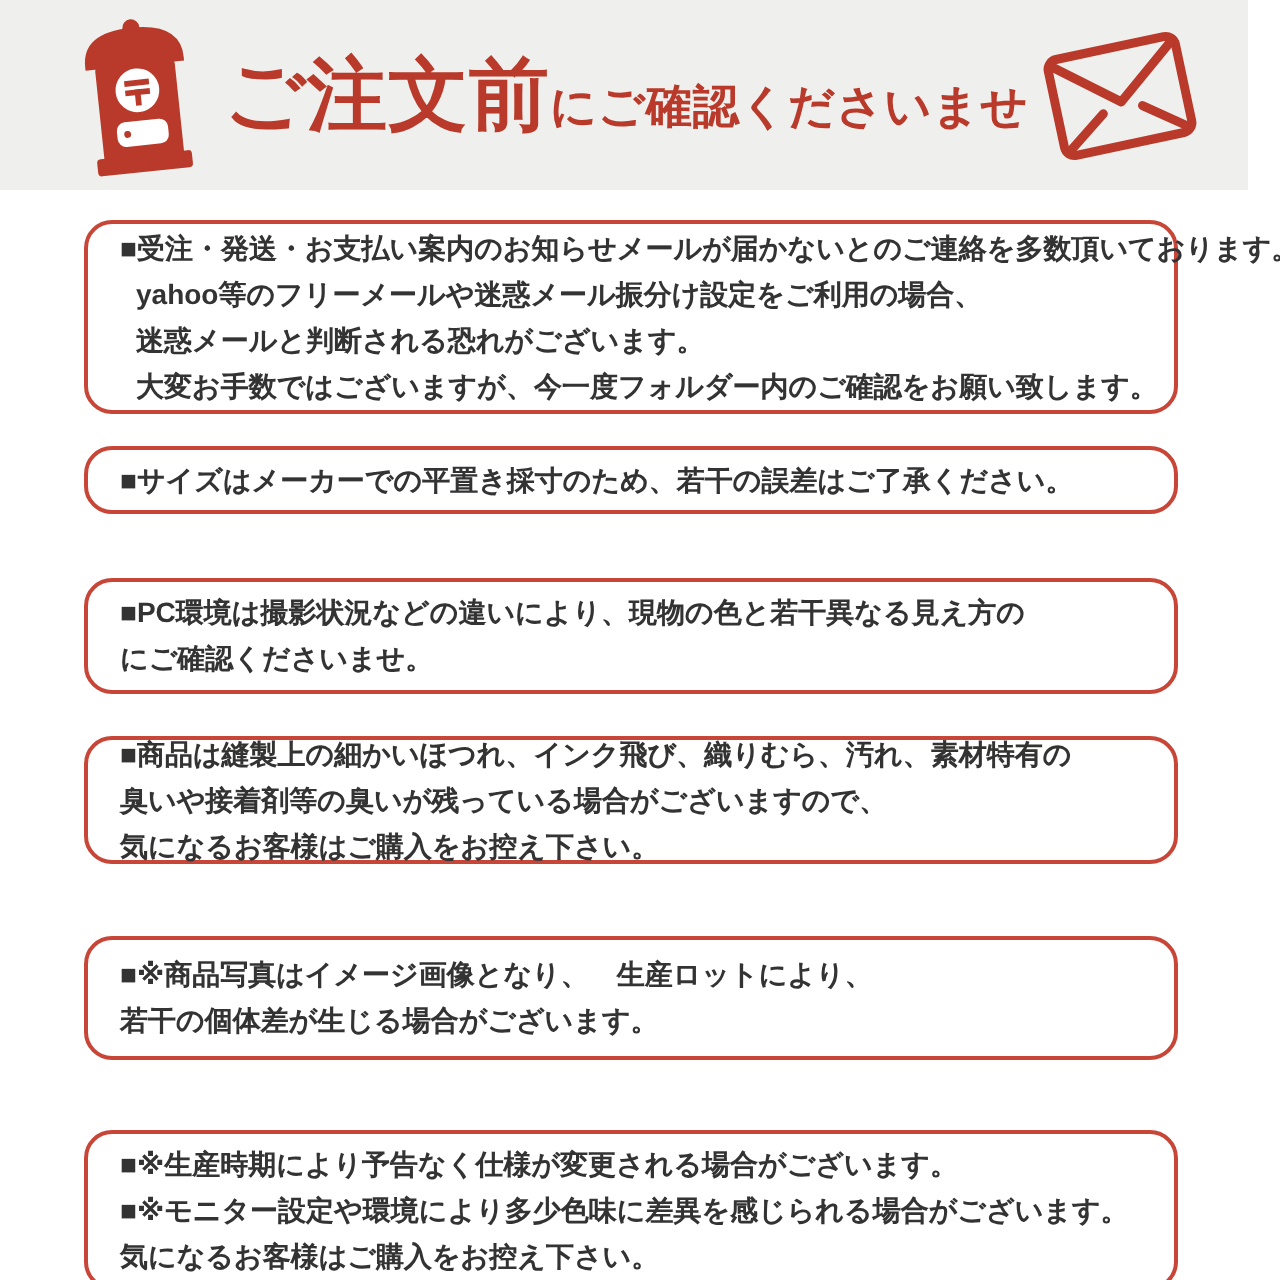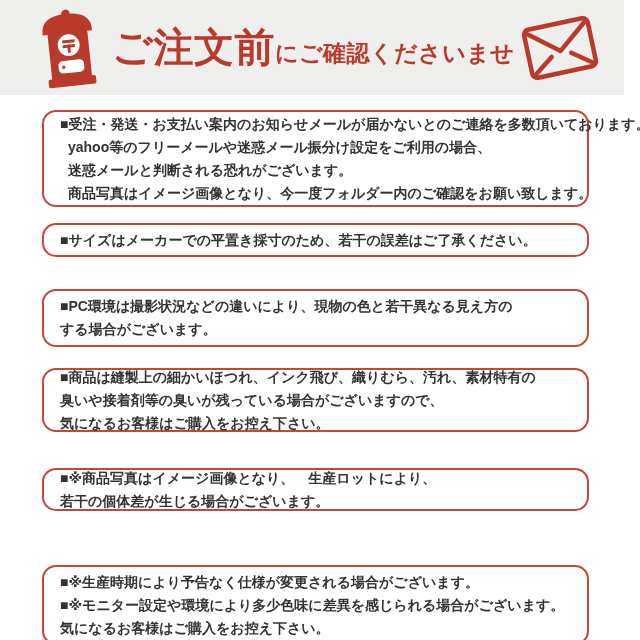--- a/index.html
+++ b/index.html
@@ -56,21 +56,21 @@
     font-size:14px;
     font-weight:600;
     line-height:23px;
   }
   .notice-box .line{white-space:nowrap;}
   .notice-box .line.indent{padding-left:8px;}
   #box1{top:110px;height:97px;}
   #box2{top:223px;height:34px;}
   #box3{top:289px;height:58px;}
   #box4{top:368px;height:64px;}
-  #box5{top:468px;height:43px;}
+  #box5{top:468px;height:62px;}
   #box6{top:527px;height:80px;margin-top:38px;}
 </style>
 </head>
 <body>
 
 <div class="header">
   <svg class="postbox" viewBox="0 0 64 84">
     <circle cx="32" cy="6" r="4.5" fill="var(--accent)"></circle>
     <path d="M6,24 Q6,6 32,6 Q58,6 58,24 L58,26 L6,26 Z" fill="var(--accent)"></path>
     <rect x="11" y="24" width="42" height="52" rx="3" fill="var(--accent)"></rect>
@@ -91,30 +91,30 @@
     <path d="M6,7 L36,31 L66,7" fill="none" stroke="var(--accent)" stroke-width="4.5" stroke-linecap="round" stroke-linejoin="round"></path>
     <path d="M7,49 L26,35" fill="none" stroke="var(--accent)" stroke-width="4.5" stroke-linecap="round"></path>
     <path d="M65,49 L46,35" fill="none" stroke="var(--accent)" stroke-width="4.5" stroke-linecap="round"></path>
   </svg>
 </div>
 
 <div id="box1" class="notice-box">
   <div class="line">■受注・発送・お支払い案内のお知らせメールが届かないとのご連絡を多数頂いております。</div>
   <div class="line indent">yahoo等のフリーメールや迷惑メール振分け設定をご利用の場合、</div>
   <div class="line indent">迷惑メールと判断される恐れがございます。</div>
-  <div class="line indent">商品写真はイメージ画像となり、今一度フォルダー内のご確認をお願い致します。</div>
+  <div class="line indent">大変お手数ではございますが、今一度フォルダー内のご確認をお願い致します。</div>
 </div>
 
 <div id="box2" class="notice-box">
   <div class="line">■サイズはメーカーでの平置き採寸のため、若干の誤差はご了承ください。</div>
 </div>
 
 <div id="box3" class="notice-box">
   <div class="line">■PC環境は撮影状況などの違いにより、現物の色と若干異なる見え方の</div>
-  <div class="line">する場合がございます。</div>
+  <div class="line">にご確認くださいませ。</div>
 </div>
 
 <div id="box4" class="notice-box">
   <div class="line">■商品は縫製上の細かいほつれ、インク飛び、織りむら、汚れ、素材特有の</div>
   <div class="line">臭いや接着剤等の臭いが残っている場合がございますので、</div>
   <div class="line">気になるお客様はご購入をお控え下さい。</div>
 </div>
 
 <div id="box5" class="notice-box">
   <div class="line">■※商品写真はイメージ画像となり、　生産ロットにより、</div>

